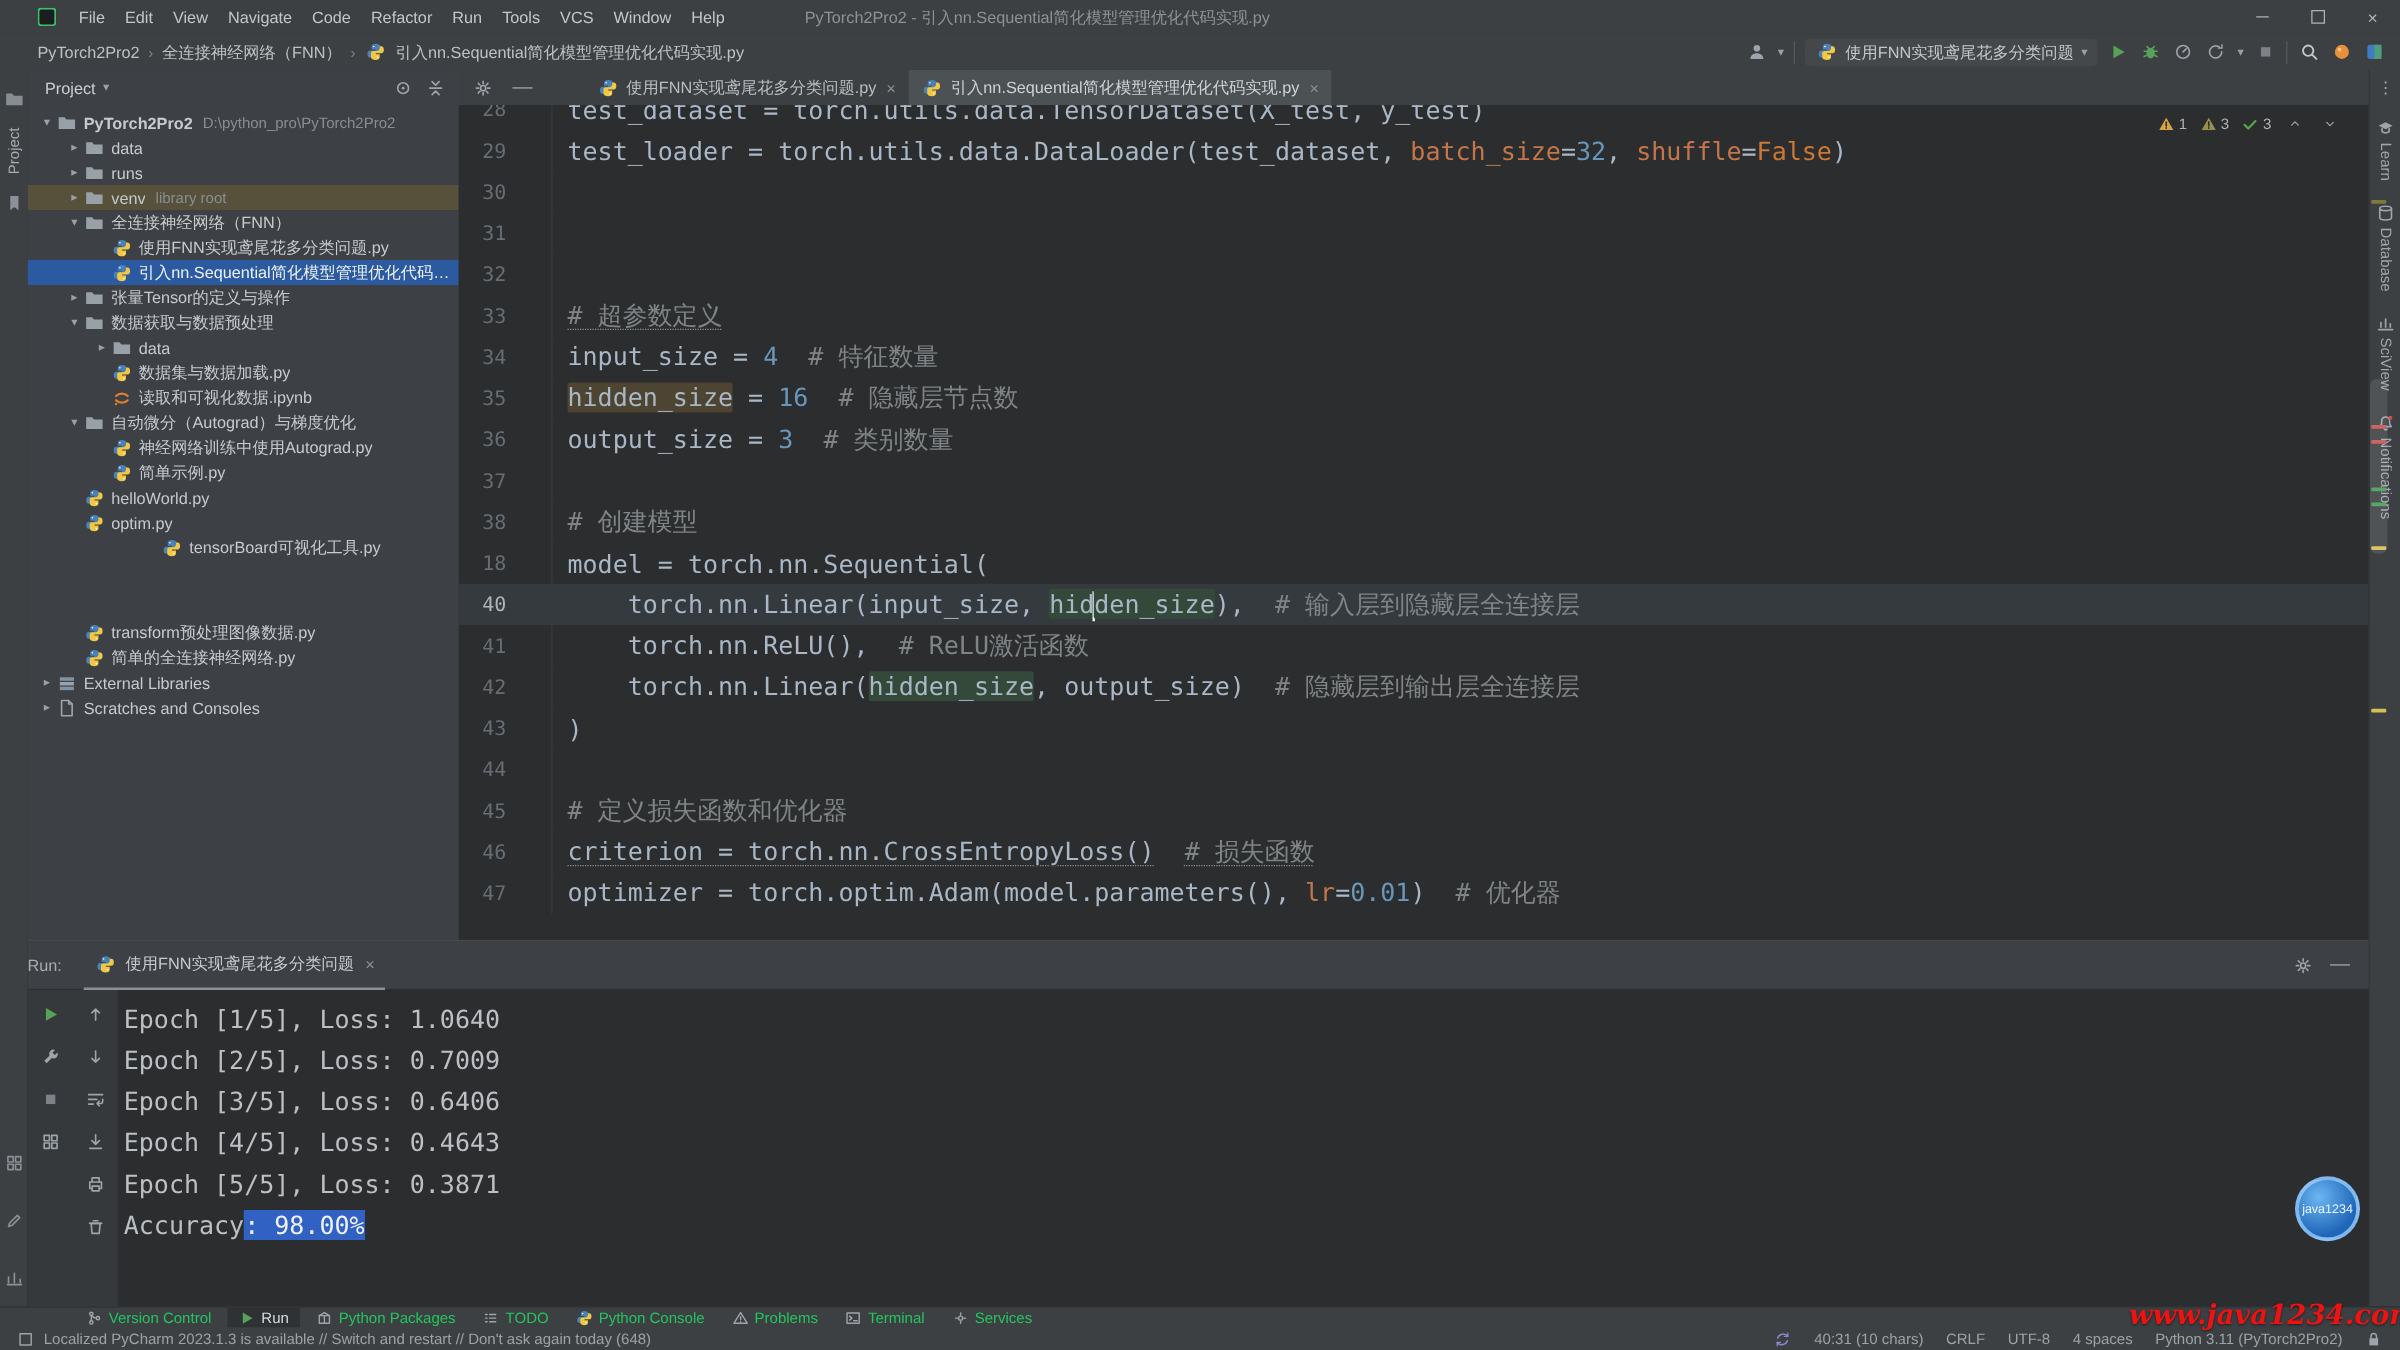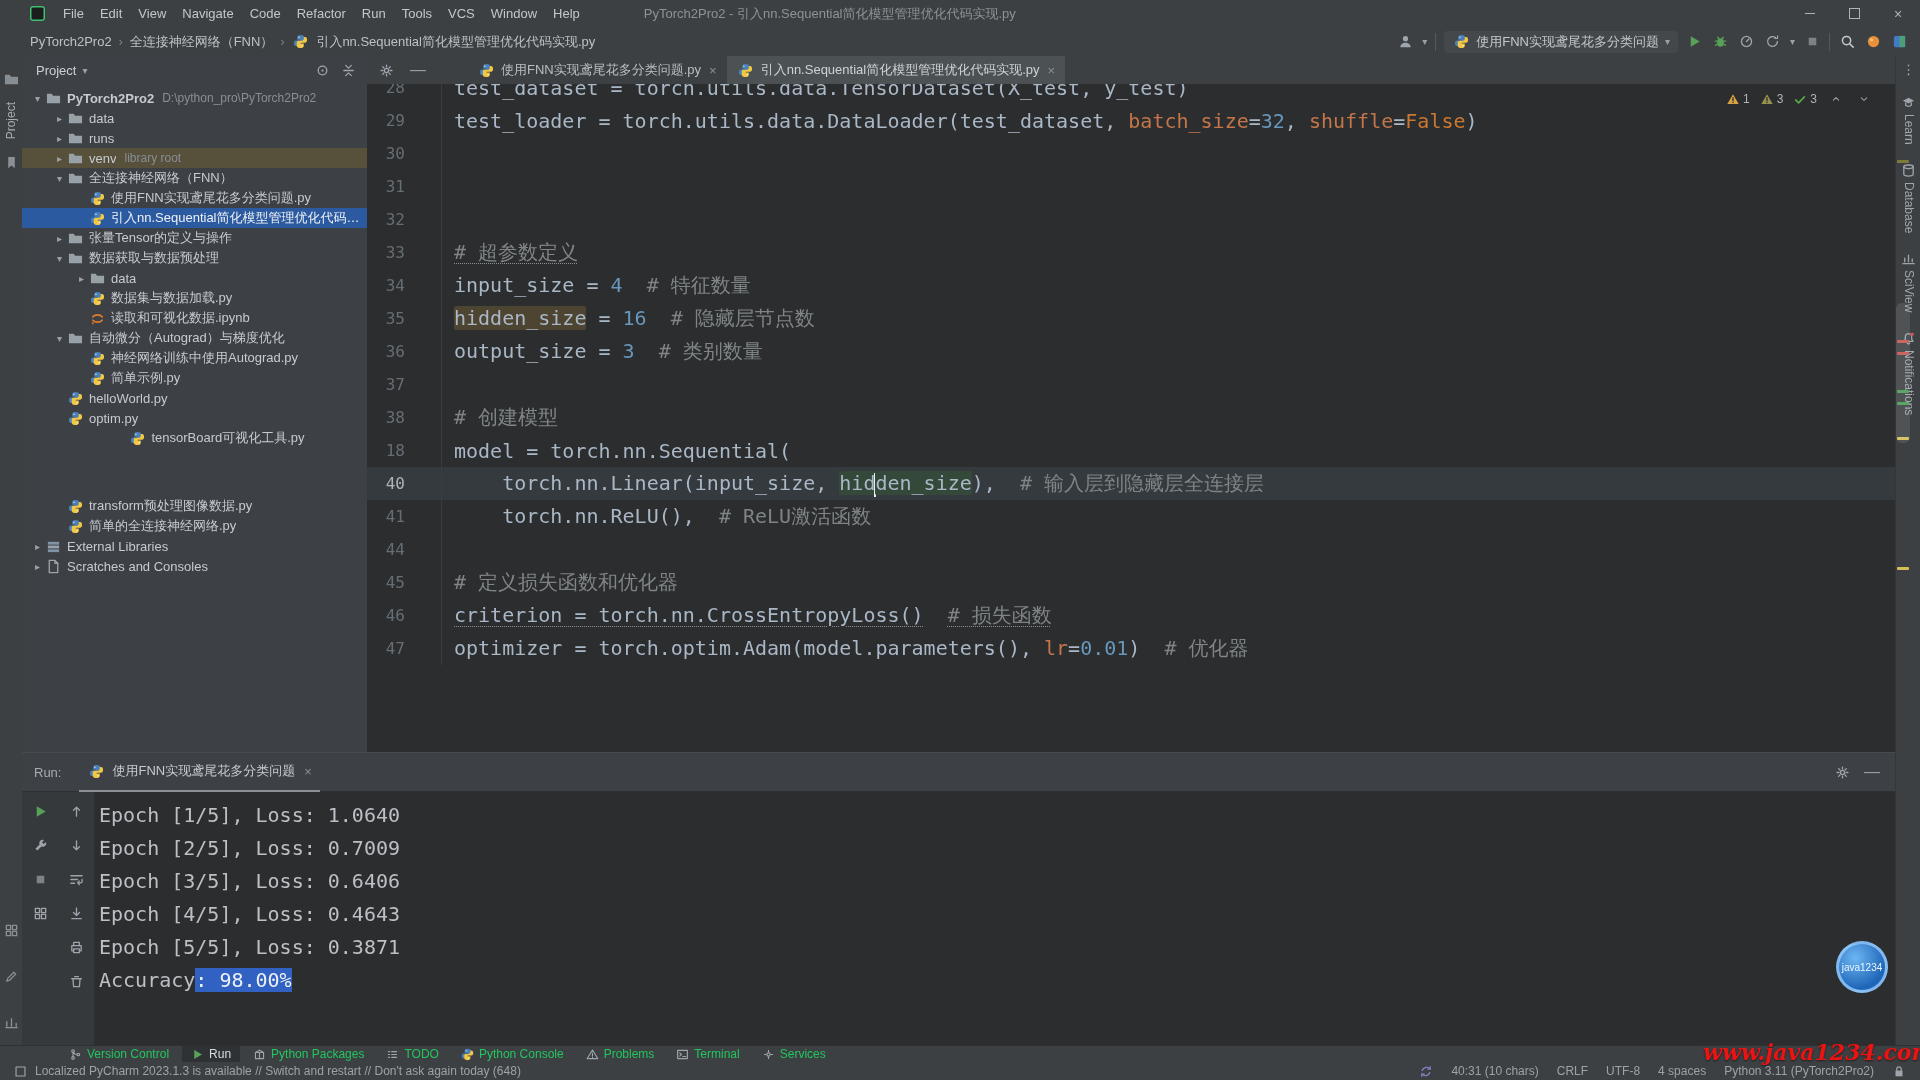--- a/index.html
+++ b/index.html
@@ -92,21 +92,21 @@
   .rstripe .kebab{color:#a6acb2;font-size:13px;margin-top:6px;}
   .rbtn{display:flex;flex-direction:column;align-items:center;margin-top:18px;gap:4px;}
   .rbtn .vlabel{writing-mode:vertical-rl;font-size:12px;color:#a0a6ac;}
   .rbtn .ic{width:15px;height:15px;}
   .smark{position:absolute;width:12px;height:3px;left:1897px;border-radius:1px;}
   .sthumb{position:absolute;left:1896px;width:14px;background:rgba(255,255,255,.10);border-radius:6px;}
 
   
   .runpanel{position:absolute;left:22px;top:752px;width:1873px;height:293px;background:#2b2d2e;border-top:1px solid #474b4e;}
   .runheader{height:38px;display:flex;align-items:center;background:#3d4145;border-bottom:1px solid #2e3134;}
-  .run-title{margin-left:12px;font-size:13px;color:#a7adb3;}
+  .run-title{margin-left:0;font-size:13px;color:#a7adb3;}
   .runtab{display:flex;align-items:center;gap:7px;margin-left:18px;height:100%;padding:0 8px;
           border-bottom:2px solid #8a9095;font-size:13px;color:#c6cbd0;}
   .rh-right{margin-left:auto;display:flex;gap:12px;padding-right:14px;}
   .runbody{display:flex;height:254px;}
   .runtools{width:72px;display:flex;background:#36393b;border-right:1px solid #2e3134;}
   .rcol{width:36px;display:flex;flex-direction:column;align-items:center;padding-top:10px;gap:16px;}
   .console{flex:1;padding:6px 0 0 4px;font-family:"DejaVu Sans Mono",monospace;font-size:20px;color:#bcc0c5;overflow:hidden;}
   .cline{height:33px;display:flex;align-items:center;white-space:pre;}
   .ct-sel{background:#3161c2;color:#eef1f5;}
 
@@ -628,20 +628,28 @@
           <span class="lnum">18</span>
           <span class="ltext"><span class="tk-p">model = torch.nn.Sequential(</span></span>
         </div>
         <div class="eline cur">
           <span class="lnum">40</span>
           <span class="ltext"><span class="tk-p">    torch.nn.Linear(input_size, </span><span class="tk-p tk-hr">hid</span><span class="caret"></span><span class="tk-p tk-hr">den_size</span><span class="tk-p">),  </span><span class="tk-c"># 输入层到隐藏层全连接层</span></span>
         </div>
         <div class="eline">
           <span class="lnum">41</span>
           <span class="ltext"><span class="tk-p">    torch.nn.ReLU(),  </span><span class="tk-c"># ReLU激活函数</span></span>
+        </div>
+        <div class="eline">
+          <span class="lnum">42</span>
+          <span class="ltext"><span class="tk-p">    torch.nn.Linear(</span><span class="tk-p tk-hr">hidden_size</span><span class="tk-p">, output_size)  </span><span class="tk-c"># 隐藏层到输出层全连接层</span></span>
+        </div>
+        <div class="eline">
+          <span class="lnum">43</span>
+          <span class="ltext"><span class="tk-p">)</span></span>
         </div>
         <div class="eline">
           <span class="lnum">44</span>
           <span class="ltext"></span>
         </div>
         <div class="eline">
           <span class="lnum">45</span>
           <span class="ltext"><span class="tk-c"># 定义损失函数和优化器</span></span>
         </div>
         <div class="eline">

